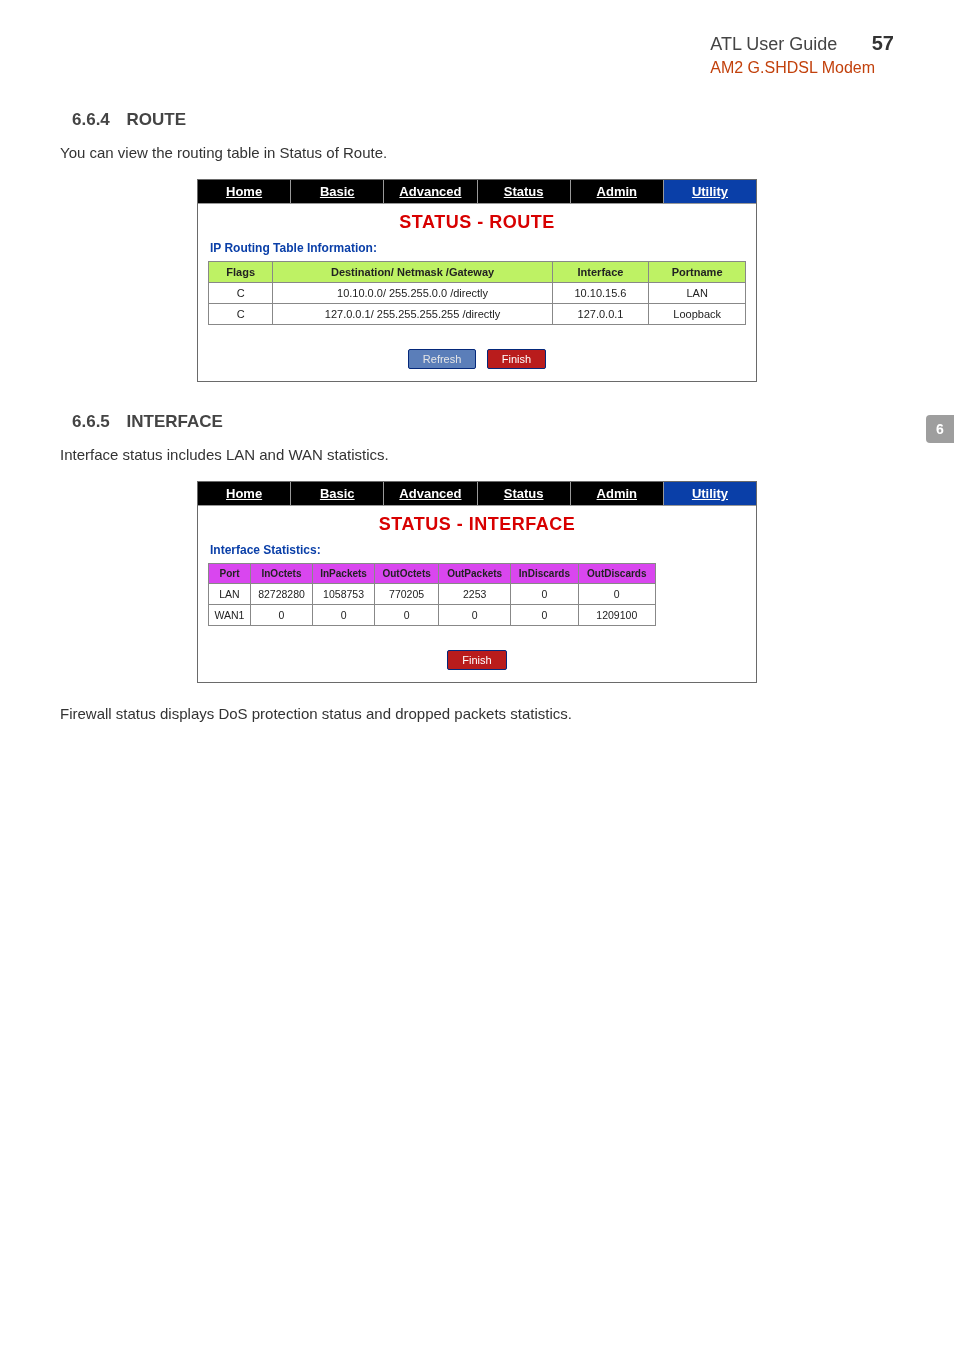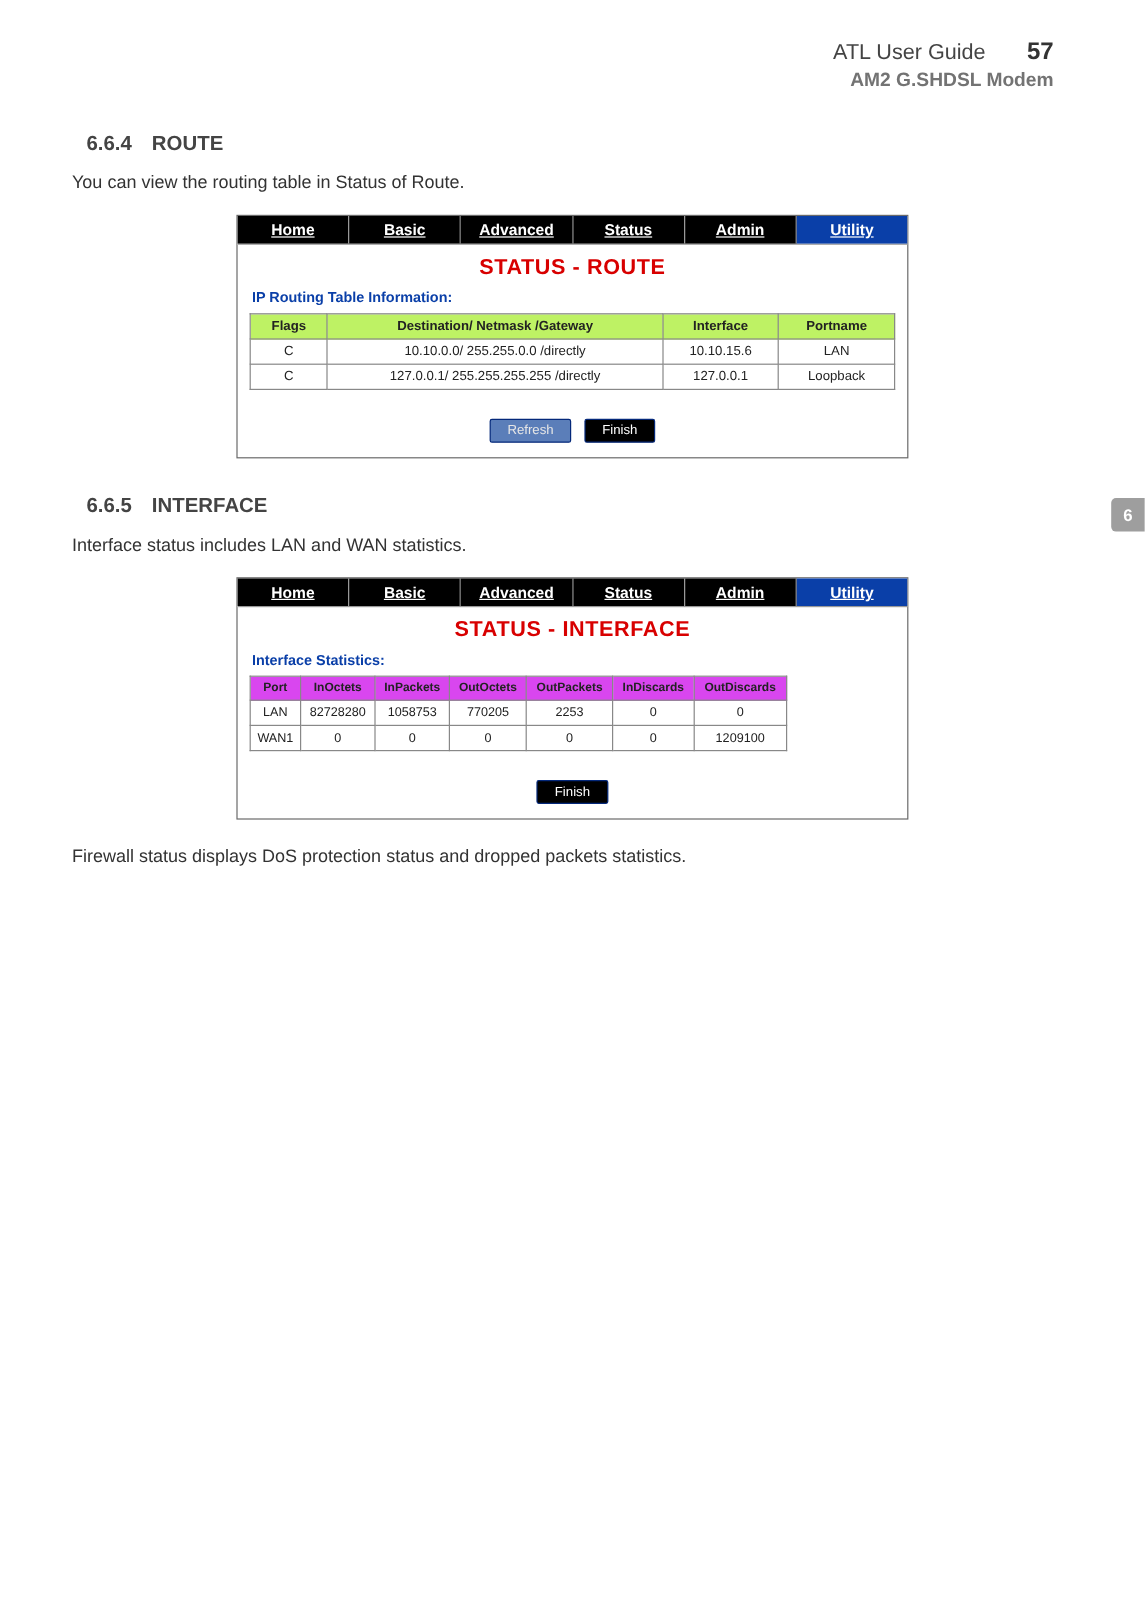--- a/index.html
+++ b/index.html
@@ -1,21 +1,21 @@
 <!DOCTYPE html>
 <html><head>
 <meta charset="utf-8">
 <style>
   * { margin: 0; padding: 0; box-sizing: border-box; }
   html, body { width: 954px; height: 1351px; background: #fff; font-family: Arial, Helvetica, sans-serif; color: #333; }
   .page { position: relative; width: 954px; height: 1351px; padding: 32px 60px 0 60px; }
-  .header-right { position: absolute; top: 32px; right: 76px; text-align: right; }
+  .header-right { position: absolute; top: 32px; right: 60px; }
   .header-right .guide { font-size: 18px; font-weight: 400; color: #444; display: inline-block; margin-right: 30px; }
   .header-right .pagenum { font-size: 20px; font-weight: 700; color: #333; display: inline-block; }
-  .header-right .product { font-size: 16px; font-weight: 700; color: #737373; margin-top: 4px; }
+  .header-right .product { font-size: 16px; font-weight: 400; color: #c2410c; margin-top: 4px; }
   .page-tab { position: absolute; right: 0; top: 415px; width: 28px; height: 28px; background: #9e9e9e; color: #fff; font-weight: 700; font-size: 14px; display: flex; align-items: center; justify-content: center; border-radius: 4px 0 0 4px; }
   .section-heading { font-size: 17px; font-weight: 700; color: #444; margin-top: 78px; }
   .section-heading.first { margin-top: 78px; }
   .section-heading .num { margin-right: 12px; margin-left: 12px; }
   .body-text { font-size: 15px; color: #333; margin-top: 14px; }
   .screenshot { margin: 18px auto 0 auto; border: 1px solid #6a6a6a; background: #fff; }
   .ss-route { width: 560px; }
   .ss-interface { width: 560px; }
   .tabs { display: flex; background: #fff; border-bottom: 1px solid #999; }
   .tab { flex: 1; text-align: center; padding: 4px 0; font-weight: 700; font-size: 13px; color: #fff; background: #000; border-right: 1px solid #999; text-decoration: underline; }
@@ -24,21 +24,21 @@
   .ss-title { color: #d80000; font-weight: 700; font-size: 18px; text-align: center; padding: 8px 0 4px 0; letter-spacing: 0.5px; }
   .ss-sub { color: #0a3fa8; font-weight: 700; font-size: 12px; padding: 4px 0 6px 12px; }
   .ss-body { padding: 0 10px 14px 10px; }
   table.routing { width: 100%; border-collapse: collapse; font-size: 11px; }
   table.routing th { background: #bef264; border: 1px solid #888; padding: 4px 3px; font-weight: 700; color: #222; }
   table.routing td { border: 1px solid #888; padding: 4px 3px; text-align: center; color: #222; }
   table.iface { width: 100%; border-collapse: collapse; font-size: 11px; }
   table.iface th { background: #d946ef; border: 1px solid #888; padding: 4px 2px; font-weight: 700; color: #222; font-size: 10px; }
   table.iface td { border: 1px solid #888; padding: 4px 2px; text-align: center; color: #222; font-size: 10.5px; }
   .ss-buttons { text-align: center; padding: 10px 0 0 0; }
-  .ss-btn { display: inline-block; background: #000000; color: #fff; font-size: 11px; font-weight: 400; padding: 3px 14px; border: 1px solid #04287a; border-radius: 2px; margin: 0 3px; cursor: pointer; }
+  .ss-btn { display: inline-block; background: #b91c1c; color: #fff; font-size: 11px; font-weight: 400; padding: 3px 14px; border: 1px solid #04287a; border-radius: 2px; margin: 0 3px; cursor: pointer; }
   .ss-btn.grey { background: #5b7eb9; color: #e6e6e6; }
   .iface-table-wrap { padding-right: 90px; }
 </style>
 </head>
 <body>
 <div class="page">
 
   <div class="header-right">
     <div>
       <span class="guide">ATL User Guide</span>

